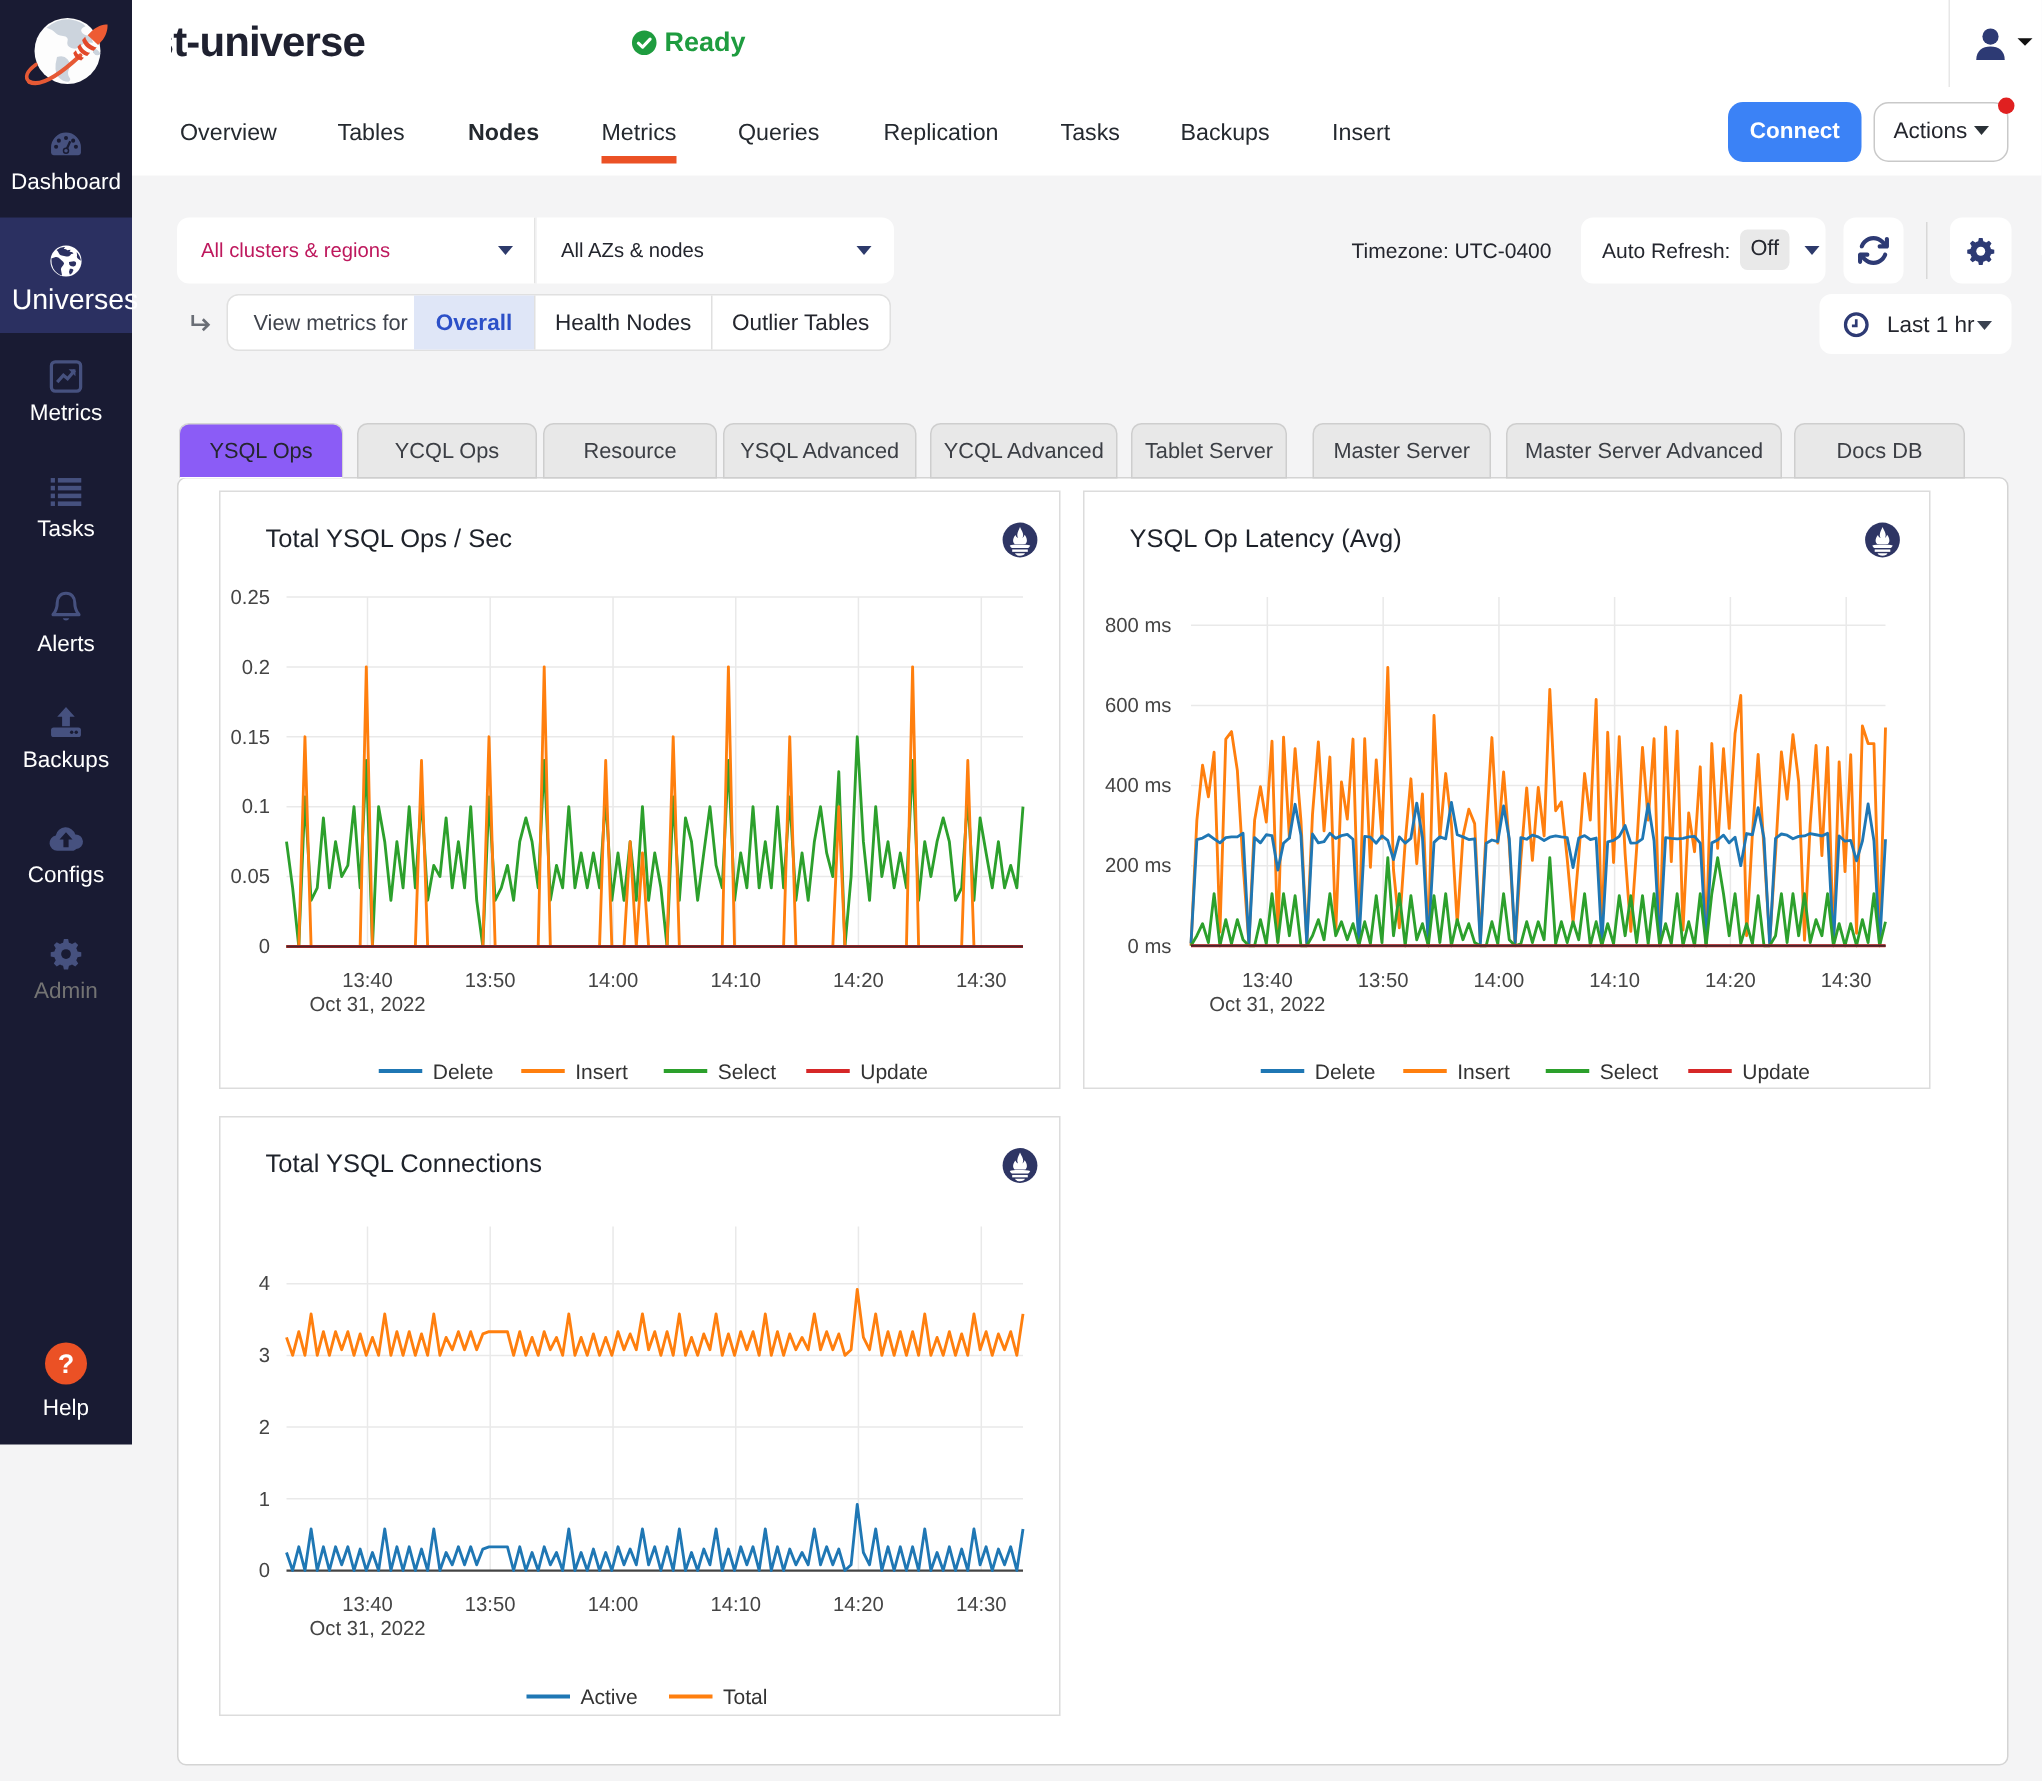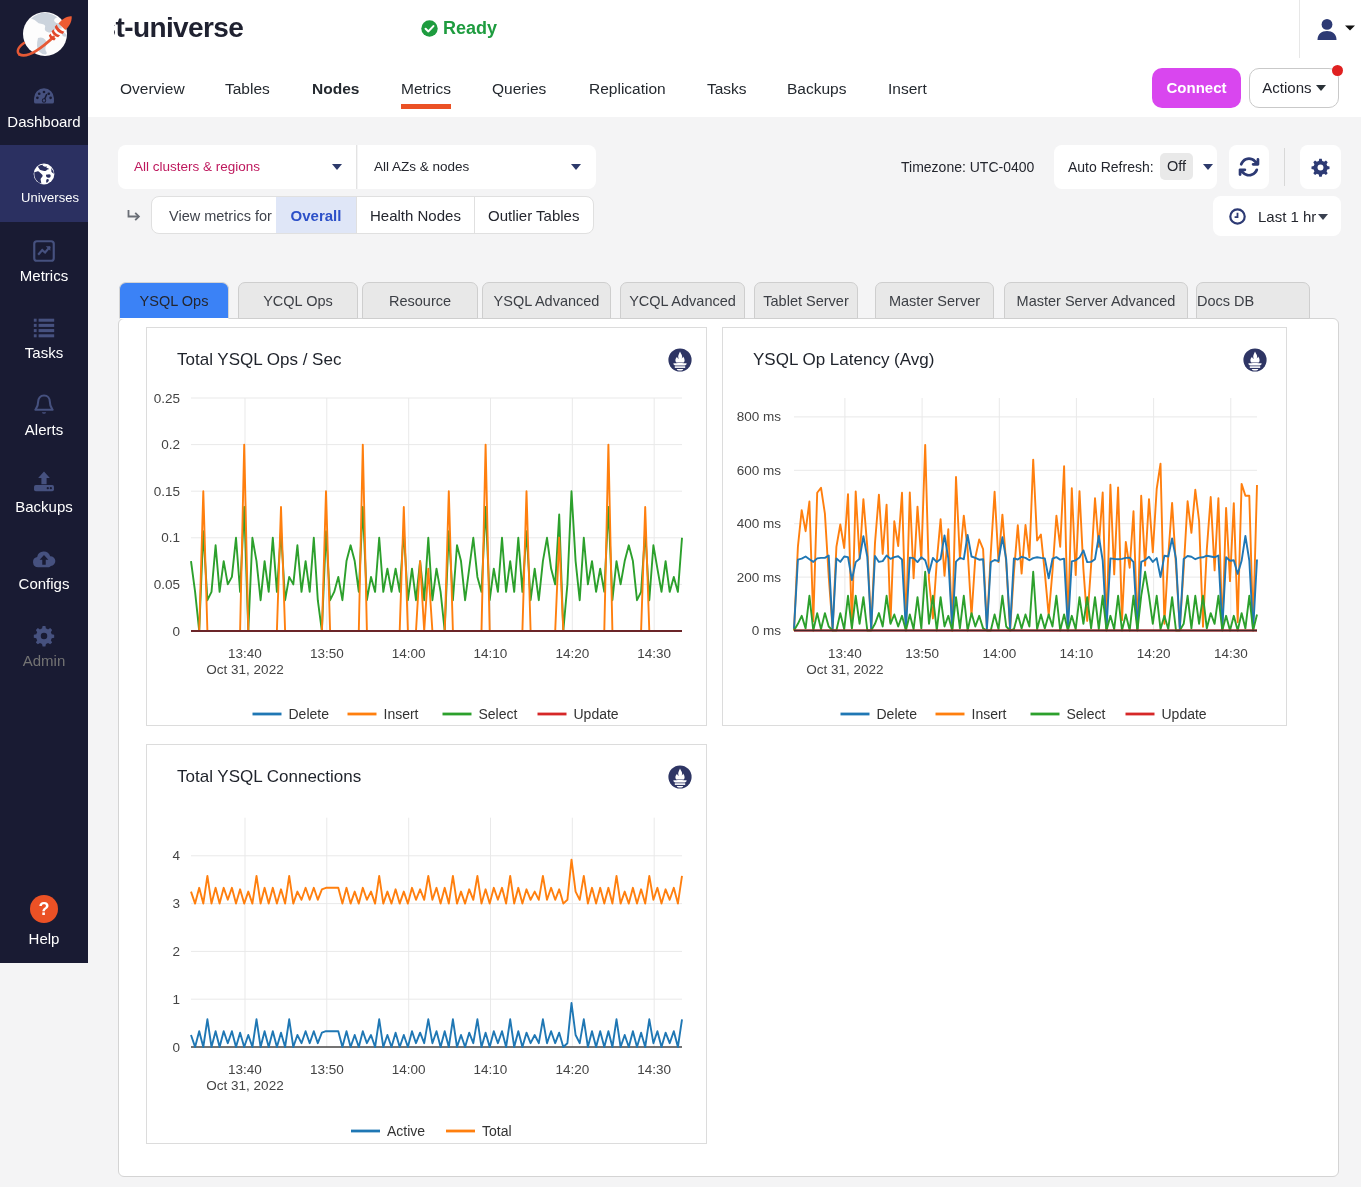--- a/index.html
+++ b/index.html
@@ -22,21 +22,21 @@
 <div class="abs" style="left:120px;top:80px;font-size:15.5px;font-weight:400;color:#24292f">Overview</div>
 <div class="abs" style="left:225px;top:80px;font-size:15.5px;font-weight:400;color:#24292f">Tables</div>
 <div class="abs" style="left:312px;top:80px;font-size:15.5px;font-weight:700;color:#24292f">Nodes</div>
 <div class="abs" style="left:401px;top:80px;font-size:15.5px;font-weight:400;color:#24292f">Metrics</div>
 <div class="abs" style="left:492px;top:80px;font-size:15.5px;font-weight:400;color:#24292f">Queries</div>
 <div class="abs" style="left:589px;top:80px;font-size:15.5px;font-weight:400;color:#24292f">Replication</div>
 <div class="abs" style="left:707px;top:80px;font-size:15.5px;font-weight:400;color:#24292f">Tasks</div>
 <div class="abs" style="left:787px;top:80px;font-size:15.5px;font-weight:400;color:#24292f">Backups</div>
 <div class="abs" style="left:888px;top:80px;font-size:15.5px;font-weight:400;color:#24292f">Insert</div>
 <div class="abs" style="left:401px;top:104px;width:50px;height:5px;background:#eb5125"></div>
-<div class="abs" style="left:1152px;top:68px;width:89px;height:40px;background:#d946ef;border-radius:10px;color:#fff;font-size:15px;font-weight:700;text-align:center;line-height:40px">Connect</div>
+<div class="abs" style="left:1152px;top:68px;width:89px;height:40px;background:#3b82f6;border-radius:10px;color:#fff;font-size:15px;font-weight:700;text-align:center;line-height:40px">Connect</div>
 <div class="abs" style="left:1249px;top:68px;width:90px;height:40px;background:#fff;border:1px solid #c9c9c9;border-radius:10px;color:#24262e;font-size:15px;text-align:center;line-height:38px">Actions <span style="display:inline-block;vertical-align:2px;width:0;height:0;border-left:5px solid transparent;border-right:5px solid transparent;border-top:6px solid #2a3137"></span></div>
 <div class="abs" style="left:1332px;top:65px;width:11px;height:11px;border-radius:50%;background:#e02020"></div>
 <div class="abs" style="left:0;top:0;width:88px;height:963px;background:#191b33"></div>
 <svg class="abs" style="left:9px;top:5px" width="70" height="58" viewBox="0 0 70 58">
 <circle cx="36" cy="29" r="22" fill="#fdfdfd"></circle>
 <path d="M22 13.5 q8 -6.5 16 -5.5 q7 1 10 4.5 q-4 1.5 -2.5 4 q1.5 2.5 5.5 2 q1.5 2.5 2 5 q-5.5 -1 -8 2 q-2.5 3 -6.5 1.5 q-3.5 -1.5 -2.5 -4.5 q1 -3 -3 -3.5 q-4 -0.5 -5.5 -2.5 q-1 -1.5 -5.5 -3 Z" fill="#ccd4dd"></path>
 <path d="M29 33 q4.5 -1.5 7 1.5 q2.5 3 1 6.5 q-1.5 3.5 0.5 6 q1 1.5 -1 2.5 q-3.5 0 -6.5 -3 q-3.5 -4 -1 -13.5 Z" fill="#ccd4dd"></path>
 <path d="M53 27 q3.5 0.5 5 4 q-3 2 -5 -1 Z" fill="#ccd4dd"></path>
 <path d="M10.5 49.5 q-5 -4.5 4.5 -11.5" stroke="#e65935" stroke-width="2.4" fill="none" stroke-linecap="round"></path>
 <path d="M10.5 49.5 q10 5 34 -17.5" stroke="#e65935" stroke-width="2.9" fill="none" stroke-linecap="round"></path>
@@ -61,21 +61,21 @@
 <div class="abs" style="left:0;top:113px;width:88px;text-align:center;font-size:15px;color:#fff">Dashboard</div>
 <div class="abs" style="left:0;top:145px;width:88px;height:77px;background:#2b3061"></div>
 <div class="abs" style="left:31px;top:161px;width:26px;height:26px"><svg width="26" height="26" viewBox="0 0 24 24">
       <circle cx="12" cy="12" r="9.6" fill="#fff"></circle>
       <path d="M6.2 5.2 Q8.6 3.2 11.4 3.4 L10.6 4.6 Q12 4.4 12.8 5.4 L14.8 5.0 L14.2 6.4 Q16.2 6.2 16.6 7.6 Q15.2 7.4 14.6 8.4 Q13.8 9.6 12.2 9.2 L9.4 8.6 Q8 8.4 7.6 7.2 Q7.2 6 6.2 5.2 Z" fill="#2b3061"></path>
       <path d="M3 10.4 L5.6 9.6 Q7.2 9.4 8.2 10.6 L10.4 12.6 Q11.2 13.5 10.4 14.5 L9.2 16 Q8.6 16.8 9 17.8 L9.6 20.9 Q6 19.8 4.2 16.6 Q2.8 13.8 3 10.4 Z" fill="#2b3061"></path>
       <path d="M13.8 12.6 L16.8 12.2 Q18.4 12.3 18.2 13.9 Q18 15.6 16.4 15.4 Q14.6 15.3 14 14.2 Z" fill="#2b3061"></path>
       <path d="M14.4 16.8 Q16 16.4 16.6 17.6 Q16.2 19.6 14.4 20.4 Q13.4 18.4 14.4 16.8 Z" fill="#2b3061"></path>
       <path d="M18.6 6.4 Q20.8 8.8 21.2 11.8 L19.4 10.6 Q18.4 9.8 18.8 8.6 Z" fill="#2b3061"></path>
     </svg></div>
-<div class="abs" style="left:0;top:190px;width:100px;text-align:center;font-size:13px;color:#fff">Universes</div>
+<div class="abs" style="left:0;top:190px;width:100px;text-align:center;font-size:19px;color:#fff">Universes</div>
 <div class="abs" style="left:31px;top:238px;width:26px;height:26px"><svg width="26" height="26" viewBox="0 0 24 24">
       <rect x="3" y="3" width="18" height="18" rx="2.4" fill="none" stroke="#46517f" stroke-width="2"></rect>
       <path d="M6.6 15.5 L10.4 11.2 L13 13.4 L17.4 8.2" fill="none" stroke="#46517f" stroke-width="2"></path>
       <path d="M13.6 7.6 L17.8 7.6 L17.8 11.8 Z" fill="#46517f"></path>
     </svg></div>
 <div class="abs" style="left:0;top:267px;width:88px;text-align:center;font-size:15px;color:#fff">Metrics</div>
 <div class="abs" style="left:31px;top:315px;width:26px;height:26px"><svg width="26" height="26" viewBox="0 0 24 24">
       <g fill="#46517f">
         <rect x="2.6" y="3.4" width="2.6" height="2.8"></rect>
         <rect x="7" y="3.4" width="14.4" height="2.8"></rect>
@@ -146,29 +146,29 @@
 <div class="abs" style="left:370px;top:207px;font-size:15px;color:#24262e">Health Nodes</div>
 <div class="abs" style="left:488px;top:207px;font-size:15px;color:#24262e">Outlier Tables</div>
 <div class="abs" style="left:1213px;top:196px;width:128px;height:40px;background:#fff;border-radius:8px"></div>
 <svg class="abs" style="left:1229px;top:208px" width="17" height="17" viewBox="0 0 17 17">
     <circle cx="8.5" cy="8.5" r="7.2" fill="none" stroke="#2d3a74" stroke-width="2.2"></circle>
     <path d="M8.5 4.8 L8.5 9.2 L5.6 9.2" fill="none" stroke="#2d3a74" stroke-width="1.8"></path>
   </svg>
 <div class="abs" style="left:1258px;top:208px;font-size:15px;color:#24262e">Last 1 hr</div>
 <div class="abs" style="left:1318px;top:214px;width:0;height:0;border-left:5.5px solid transparent;border-right:5.5px solid transparent;border-top:6.5px solid #3a4150"></div>
 <div class="abs" style="left:118px;top:318px;width:1221px;height:859px;background:#fff;border:1px solid #d4d4d4;border-radius:6px"></div>
-<div class="abs" style="left:119px;top:282px;width:110px;height:37px;background:#3b82f6;border:1px solid #d4d4d4;border-bottom:1px solid #fff;color:#24262e;border-radius:7px 7px 0 0;font-size:14.5px;text-align:center;line-height:36px;z-index:3">YSQL Ops</div>
+<div class="abs" style="left:119px;top:282px;width:110px;height:37px;background:#8b5cf6;border:1px solid #d4d4d4;border-bottom:1px solid #fff;color:#24262e;border-radius:7px 7px 0 0;font-size:14.5px;text-align:center;line-height:36px;z-index:3">YSQL Ops</div>
 <div class="abs" style="left:238px;top:282px;width:120px;height:37px;background:#e8e8e8;border:1px solid #cecece;color:#3c3f45;border-radius:7px 7px 0 0;font-size:14.5px;text-align:center;line-height:36px;z-index:3">YCQL Ops</div>
 <div class="abs" style="left:362px;top:282px;width:116px;height:37px;background:#e8e8e8;border:1px solid #cecece;color:#3c3f45;border-radius:7px 7px 0 0;font-size:14.5px;text-align:center;line-height:36px;z-index:3">Resource</div>
 <div class="abs" style="left:482px;top:282px;width:129px;height:37px;background:#e8e8e8;border:1px solid #cecece;color:#3c3f45;border-radius:7px 7px 0 0;font-size:14.5px;text-align:center;line-height:36px;z-index:3">YSQL Advanced</div>
 <div class="abs" style="left:620px;top:282px;width:125px;height:37px;background:#e8e8e8;border:1px solid #cecece;color:#3c3f45;border-radius:7px 7px 0 0;font-size:14.5px;text-align:center;line-height:36px;z-index:3">YCQL Advanced</div>
 <div class="abs" style="left:754px;top:282px;width:104px;height:37px;background:#e8e8e8;border:1px solid #cecece;color:#3c3f45;border-radius:7px 7px 0 0;font-size:14.5px;text-align:center;line-height:36px;z-index:3">Tablet Server</div>
 <div class="abs" style="left:875px;top:282px;width:119px;height:37px;background:#e8e8e8;border:1px solid #cecece;color:#3c3f45;border-radius:7px 7px 0 0;font-size:14.5px;text-align:center;line-height:36px;z-index:3">Master Server</div>
 <div class="abs" style="left:1004px;top:282px;width:184px;height:37px;background:#e8e8e8;border:1px solid #cecece;color:#3c3f45;border-radius:7px 7px 0 0;font-size:14.5px;text-align:center;line-height:36px;z-index:3">Master Server Advanced</div>
-<div class="abs" style="left:1196px;top:282px;width:114px;height:37px;background:#e8e8e8;border:1px solid #cecece;color:#3c3f45;border-radius:7px 7px 0 0;font-size:14.5px;line-height:36px;z-index:3">Docs DB</div>
+<div class="abs" style="left:1196px;top:282px;width:114px;height:37px;background:#e8e8e8;border:1px solid #cecece;color:#3c3f45;border-radius:7px 7px 0 0;font-size:14.5px;text-align:center;line-height:36px;z-index:3">Docs DB</div>
 <div style="position:absolute;left:146px;top:327px;width:561px;height:399px;background:#fff;border:1px solid #dcdcdc">
     <svg width="561" height="399" style="position:absolute;left:0;top:0" font-family="Liberation Sans, sans-serif">
       <text x="30" y="36.5" font-size="17" font-weight="400" fill="#1e222a">Total YSQL Ops / Sec</text>
       <g transform="translate(533,32)">
 <circle cx="0" cy="0" r="11.6" fill="#2e3564"></circle>
 <path d="M0,-8.6 C-0.7,-6.7 -1.6,-5.5 -1.8,-3.7 C-1.9,-2.7 -1.6,-1.9 -1.2,-1.3 C-2.3,-1.7 -2.8,-2.5 -3.0,-3.3 C-4.0,-2.1 -4.6,-0.8 -4.6,0.4 C-4.6,1.3 -4.2,2.1 -3.6,2.6 L3.6,2.6 C4.2,2.1 4.6,1.3 4.6,0.4 C4.6,-1.3 3.8,-2.7 3.0,-3.5 C2.8,-2.6 2.4,-1.9 1.6,-1.4 C2.2,-2.3 2.3,-3.7 1.8,-4.9 C1.4,-6.1 0.6,-7.1 0,-8.6 Z" fill="#fff"></path>
 <path d="M-6.8,3.6 C-3.9,2.8 3.9,2.8 6.8,3.6 C6.5,4.7 5.6,5.4 4.7,5.4 L-4.7,5.4 C-5.6,5.4 -6.5,4.7 -6.8,3.6 Z" fill="#fff"></path>
 <rect x="-5.2" y="6.3" width="10.4" height="1.6" fill="#fff"></rect>
 <path d="M-3.3,8.9 L3.3,8.9 C3.1,9.9 1.7,10.5 0,10.5 C-1.7,10.5 -3.1,9.9 -3.3,8.9 Z" fill="#fff"></path>
 </g>

